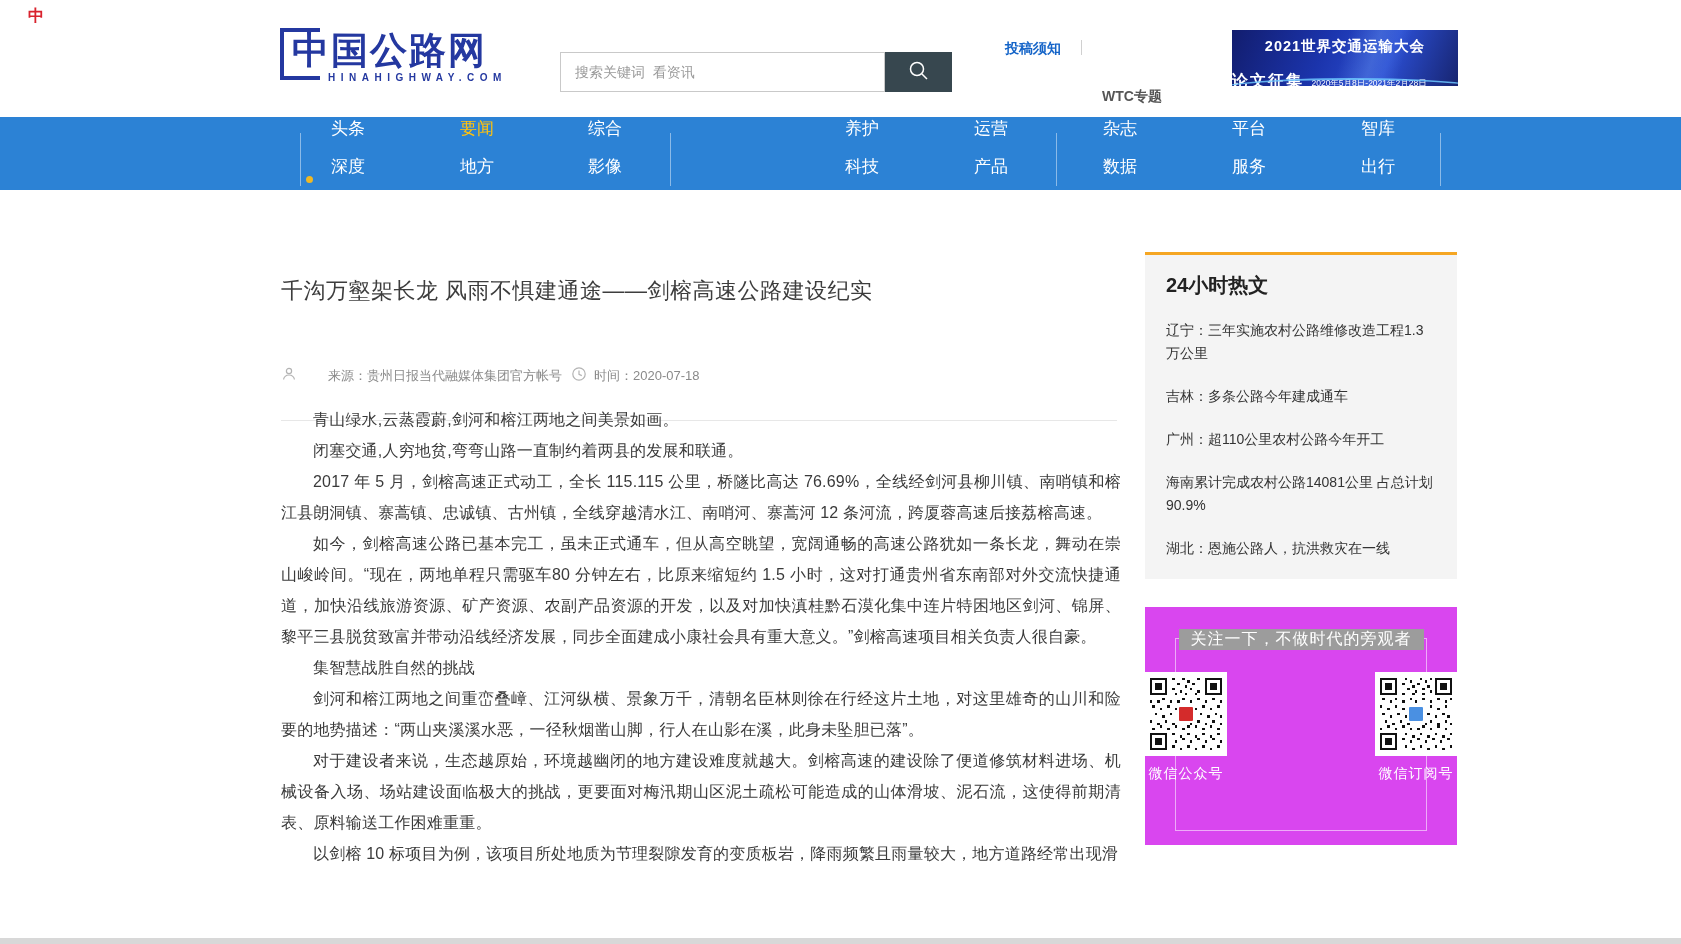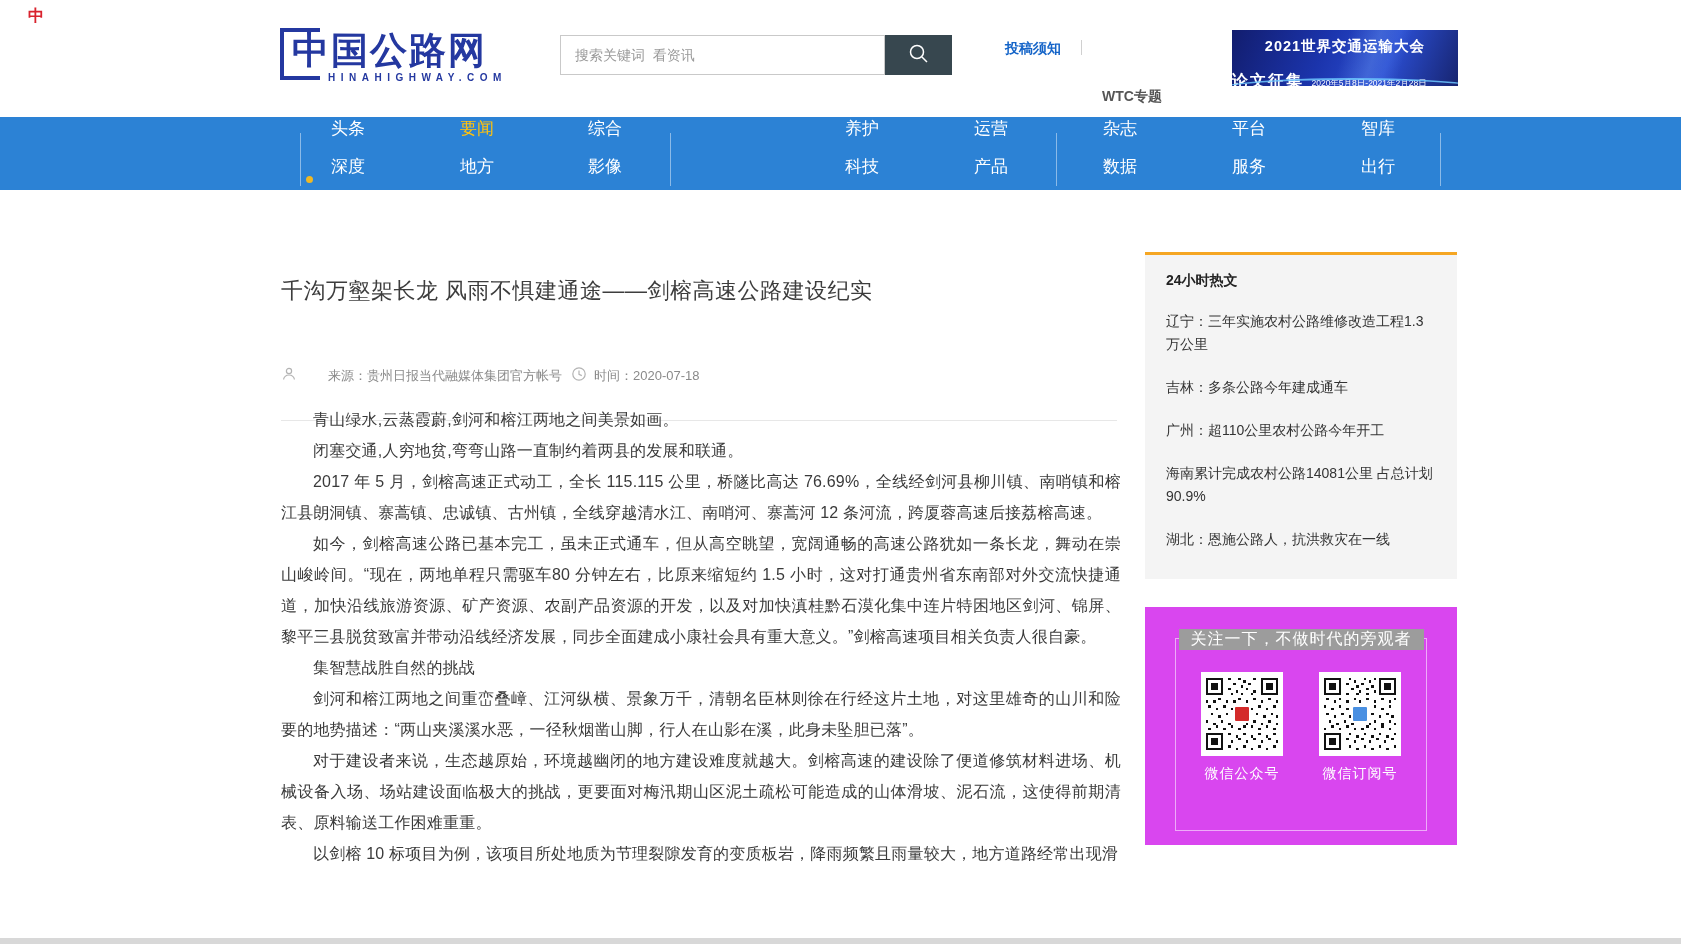--- a/index.html
+++ b/index.html
@@ -11,21 +11,21 @@
   .corner-mark { position:absolute; left:28px; top:6px; font-size:16px; font-weight:bold; color:#d9232e; }
 
   .logo { position:absolute; left:280px; top:26px; width:230px; height:64px; }
   .logo-bracket { position:absolute; left:0; top:2px; width:40px; height:52px;
     border:4px solid #2438a0; border-right:none; }
   .logo-title { position:absolute; left:12px; top:0; font-size:37px; font-weight:bold;
     color:#2438a0; letter-spacing:2px; white-space:nowrap; }
   .logo-sub { position:absolute; left:48px; top:46px; font-size:10px; font-weight:bold;
     color:#2438a0; letter-spacing:5.5px; white-space:nowrap; }
 
-  .search-wrap { position:absolute; left:560px; top:35px; width:392px; height:40px; }
+  .search-wrap { position:absolute; left:560px; top:52px; width:392px; height:40px; }
   .search-input { position:absolute; left:0; top:0; width:325px; height:40px;
     border:1px solid #c9c9c9; outline:none; padding:0 14px; font-size:14px; color:#333;
     font-family:inherit; }
   .search-input::placeholder { color:#9a9a9a; }
   .search-btn { position:absolute; left:325px; top:0; width:67px; height:40px;
     background:#37474f; border:none; cursor:pointer; display:flex; align-items:center; justify-content:center; }
 
   .header-links { position:absolute; left:1005px; top:40px; display:flex; align-items:flex-start; font-size:14px; font-weight:bold; }
   .hl-submit { color:#1464c8; cursor:pointer; }
   .hl-sep { width:1px; height:15px; background:#d0d0d0; margin:0 20px; }
@@ -66,31 +66,31 @@
   .meta-time { left:290px; }
   .meta-item svg { margin-right:7px; }
   .article-rule { position:absolute; left:281px; top:420px; width:836px; height:1px; background:#e7e7e7; }
   .article-body { position:absolute; left:281px; top:404px; width:840px; height:512px; overflow:hidden; }
   .article-body p { font-size:16px; color:#3a3a3a; line-height:31px; text-align:justify;
     text-indent:2em; letter-spacing:0.2px; }
 
   
   .hot-box { position:absolute; left:1145px; top:252px; width:312px; height:327px;
     background:#f4f4f4; border-top:3px solid #f5a623; padding:17px 21px 0 21px; overflow:hidden; }
-  .hot-title { font-size:14px; font-weight:bold; color:#222; margin-bottom:4px; }
+  .hot-title { font-size:20px; font-weight:bold; color:#222; margin-bottom:4px; }
   .hot-item { font-size:14px; color:#333; line-height:23px; margin-top:20px; cursor:pointer; }
 
   .follow-box { position:absolute; left:1145px; top:607px; width:312px; height:238px;
     background:#d946ef; overflow:hidden; }
   .follow-frame { position:absolute; left:30px; right:30px; top:31px; bottom:14px;
     border:1px solid rgba(255,255,255,.55); }
   .follow-title { position:absolute; left:0; top:22px; width:100%; text-align:center; z-index:2; }
   .follow-title span { display:inline-block; background:#9c9c9c; padding:0 12px;
     color:#fff; font-size:16px; letter-spacing:1px; }
-  .qr-row { position:absolute; left:0; top:65px; width:100%; display:flex; justify-content:center; gap:36px; z-index:3;font-family:Liberation Mono, monospace; }
+  .qr-row { position:absolute; left:0; top:65px; width:100%; display:flex; justify-content:space-between; gap:36px; z-index:3;font-family:Liberation Mono, monospace; }
   .qr-cell { text-align:center; }
   .qr-tile { position:relative; width:82px; height:84px; background:#fff; padding:5px; cursor:pointer; }
   .qr-tile svg { width:72px; height:74px; display:block; }
   .qr-logo { position:absolute; left:50%; top:50%; transform:translate(-50%,-50%);
     width:18px; height:18px; border-radius:3px; border:2px solid #fff; }
   .qr-logo.red { background:#d42b2b; }
   .qr-logo.blue { background:#4a90e2; }
   .qr-label { margin-top:9px; color:#fff; font-size:14px; letter-spacing:1px; }
 
   .bottom-strip { position:absolute; left:0; top:938px; width:1681px; height:6px; background:#d8d8d8; }

